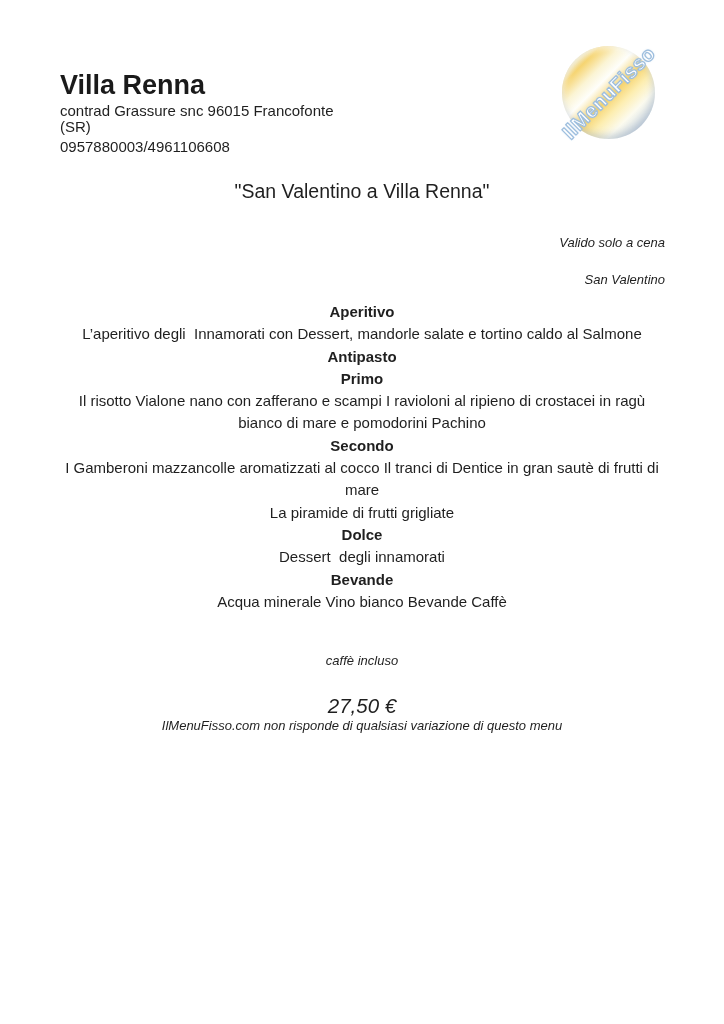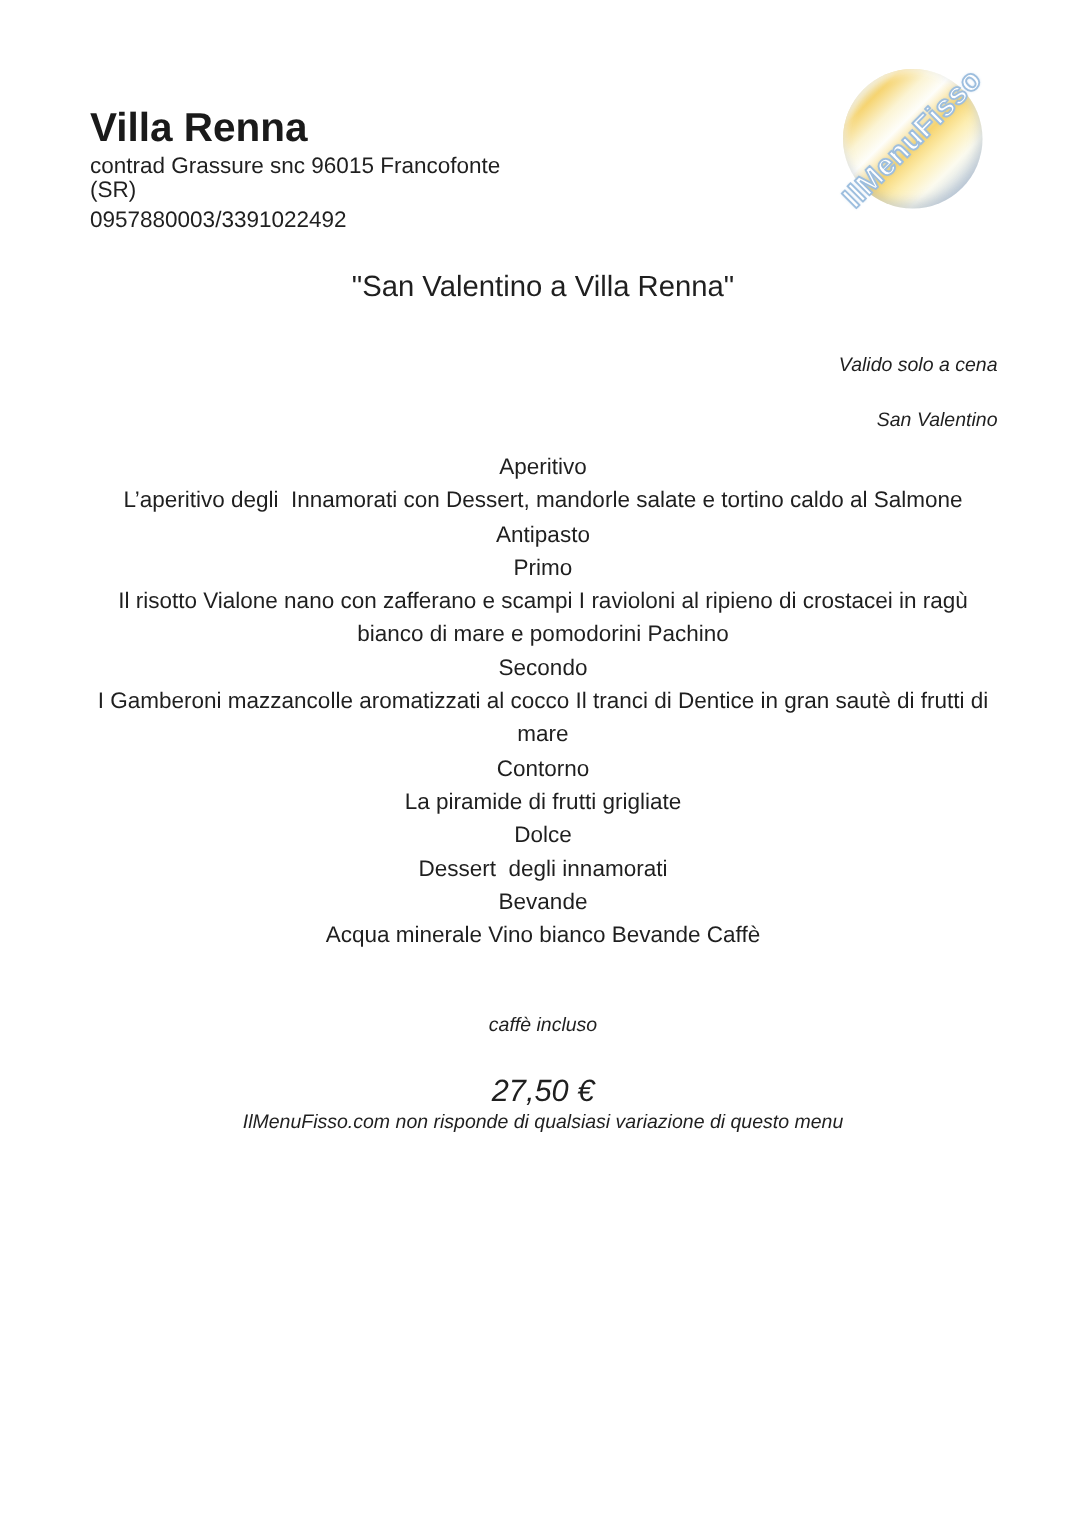--- a/index.html
+++ b/index.html
@@ -92,21 +92,21 @@
   .validity-note { margin-top: 32px; text-align: right; }
   .occasion-note { margin-top: 22px; }
 
   
   .menu-body {
     margin: 14px 60px 0;
     text-align: center;
     font-size: 15px;
     line-height: 22.3px;
   }
-  .section-heading { font-weight: normal; }
+  .section-heading { font-weight: bold; }
   .section-item { white-space: pre-wrap; }
 
   .coffee-note {
     margin-top: 40px;
     text-align: center;
     font-style: italic;
     font-size: 13px;
     line-height: 15px;
   }
   .menu-price {
@@ -131,41 +131,40 @@
 <div class="page">
 
   <div class="logo">
     <div class="logo-circle"></div>
     <div class="logo-text">IlMenuFisso</div>
   </div>
 
   <div class="header">
     <div class="restaurant-name">Villa Renna</div>
     <div class="restaurant-address">contrad Grassure snc 96015 Francofonte (SR)</div>
-    <div class="restaurant-phone">0957880003/3391022492</div>
+    <div class="restaurant-phone">0957880003/4961106608</div>
   </div>
 
   <div class="menu-title">"San Valentino a Villa Renna"</div>
 
   <div class="right-note validity-note">Valido solo a cena</div>
   <div class="right-note occasion-note">San Valentino</div>
 
   <div class="menu-body">
     <div class="section-heading">Aperitivo</div>
     <div class="section-item">L’aperitivo degli  Innamorati con Dessert, mandorle salate e tortino caldo al Salmone</div>
 
     <div class="section-heading">Antipasto</div>
 
     <div class="section-heading">Primo</div>
     <div class="section-item">Il risotto Vialone nano con zafferano e scampi I ravioloni al ripieno di crostacei in ragù bianco di mare e pomodorini Pachino</div>
 
     <div class="section-heading">Secondo</div>
     <div class="section-item">I Gamberoni mazzancolle aromatizzati al cocco Il tranci di Dentice in gran sautè di frutti di mare</div>
 
-    <div class="section-heading">Contorno</div>
     <div class="section-item">La piramide di frutti grigliate</div>
 
     <div class="section-heading">Dolce</div>
     <div class="section-item">Dessert  degli innamorati</div>
 
     <div class="section-heading">Bevande</div>
     <div class="section-item">Acqua minerale Vino bianco Bevande Caffè</div>
   </div>
 
   <div class="coffee-note">caffè incluso</div>

